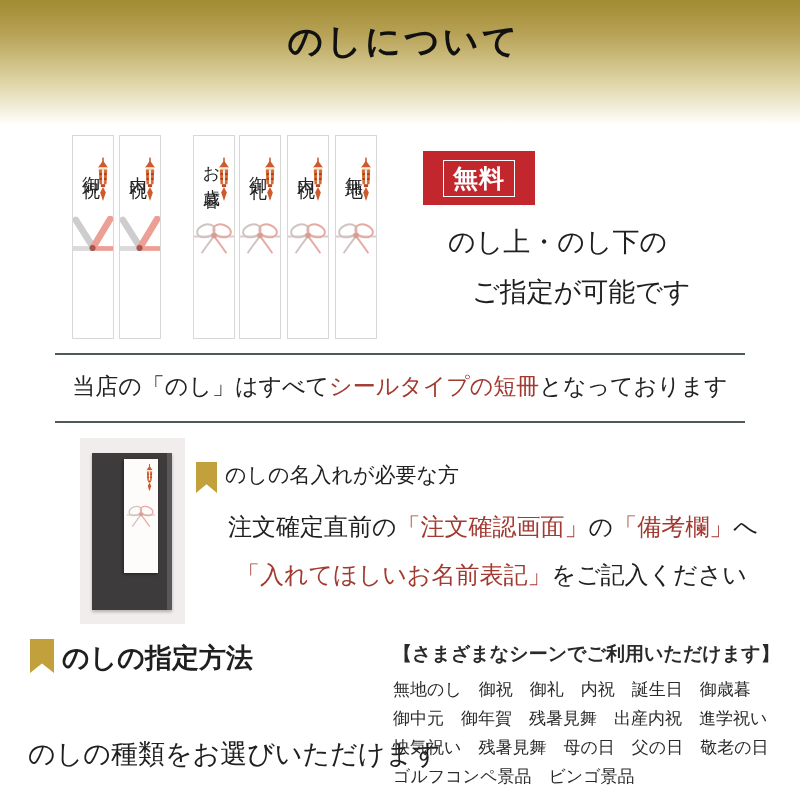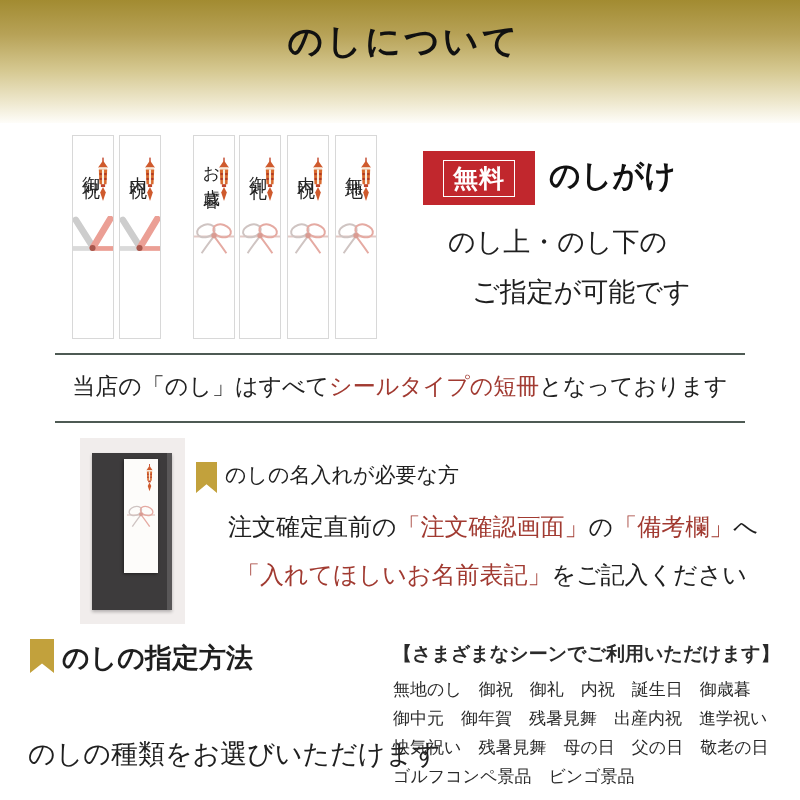--- a/index.html
+++ b/index.html
@@ -169,21 +169,20 @@
       <span class="slabel">無地</span>
       <svg class="rib">
           <use href="#sym-bow"></use>
         </svg>
     </div>
   </div>
 
   <div class="free-badge">
     <span>無料</span>
   </div>
-  <div class="noshigake">のしがけ</div>
   <div class="free-line1">のし上・のし下の</div>
   <div class="free-line2">ご指定が可能です</div>
 
   <div class="divider div1"></div>
   <div class="seal-note"><span>当店の「のし」はすべて</span><span class="red">シールタイプの短冊</span><span>となっております</span></div>
   <div class="divider div2"></div>
 
   <div class="photo">
     <div class="pbox"></div>
     <div class="pstrip">

